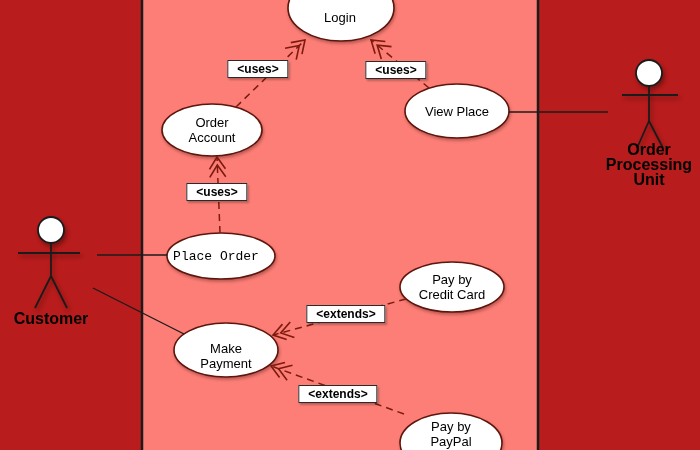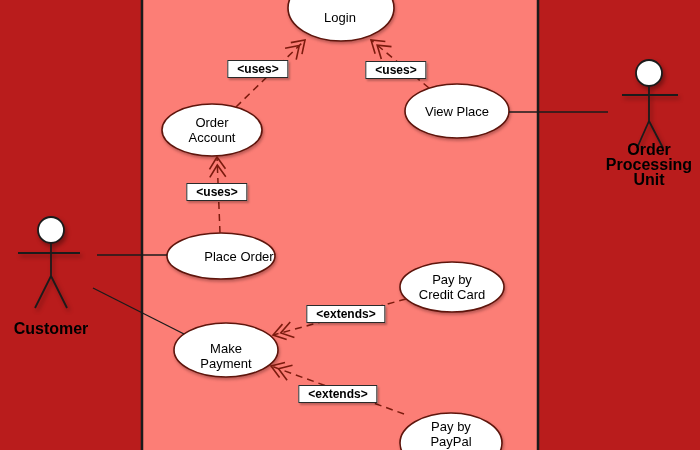--- a/index.html
+++ b/index.html
@@ -86,29 +86,29 @@
       <line x1="649" y1="86" x2="649" y2="121"></line>
       <line x1="649" y1="121" x2="637" y2="148"></line>
       <line x1="649" y1="121" x2="663" y2="148"></line>
     </g>
   </svg>
 
   <div class="lbl uc-label" style="left:340px; top:17px;">Login</div>
   <div class="lbl uc-label" style="left:212px; top:130px;">Order
 Account</div>
   <div class="lbl uc-label" style="left:457px; top:111px;">View Place</div>
-  <div class="lbl uc-label" style="left:239px; top:256px;">Place Order</div>
+  <div class="lbl uc-label" style="left:216px; top:256px;font-family:Liberation Mono, monospace;">Place Order</div>
   <div class="lbl uc-label" style="left:226px; top:350px;margin-top:6px;">Make
 Payment</div>
   <div class="lbl uc-label" style="left:452px; top:287px;">Pay by
 Credit Card</div>
   <div class="lbl uc-label" style="left:451px; top:434px;">Pay by
 PayPal</div>
 
-  <div class="lbl actor-label" style="left:51px;  top:328px;">Customer</div>
+  <div class="lbl actor-label" style="left:51px;  top:318px;">Customer</div>
   <div class="lbl actor-label" style="left:649px; top:164px;">Order
 Processing
 Unit</div>
 
   <div class="stereo" style="left:258px; top:69px;">&lt;uses&gt;</div>
   <div class="stereo" style="left:396px; top:70px;">&lt;uses&gt;</div>
   <div class="stereo" style="left:217px; top:192px;">&lt;uses&gt;</div>
   <div class="stereo" style="left:346px; top:314px;">&lt;extends&gt;</div>
   <div class="stereo" style="left:338px; top:394px;">&lt;extends&gt;</div>
 

